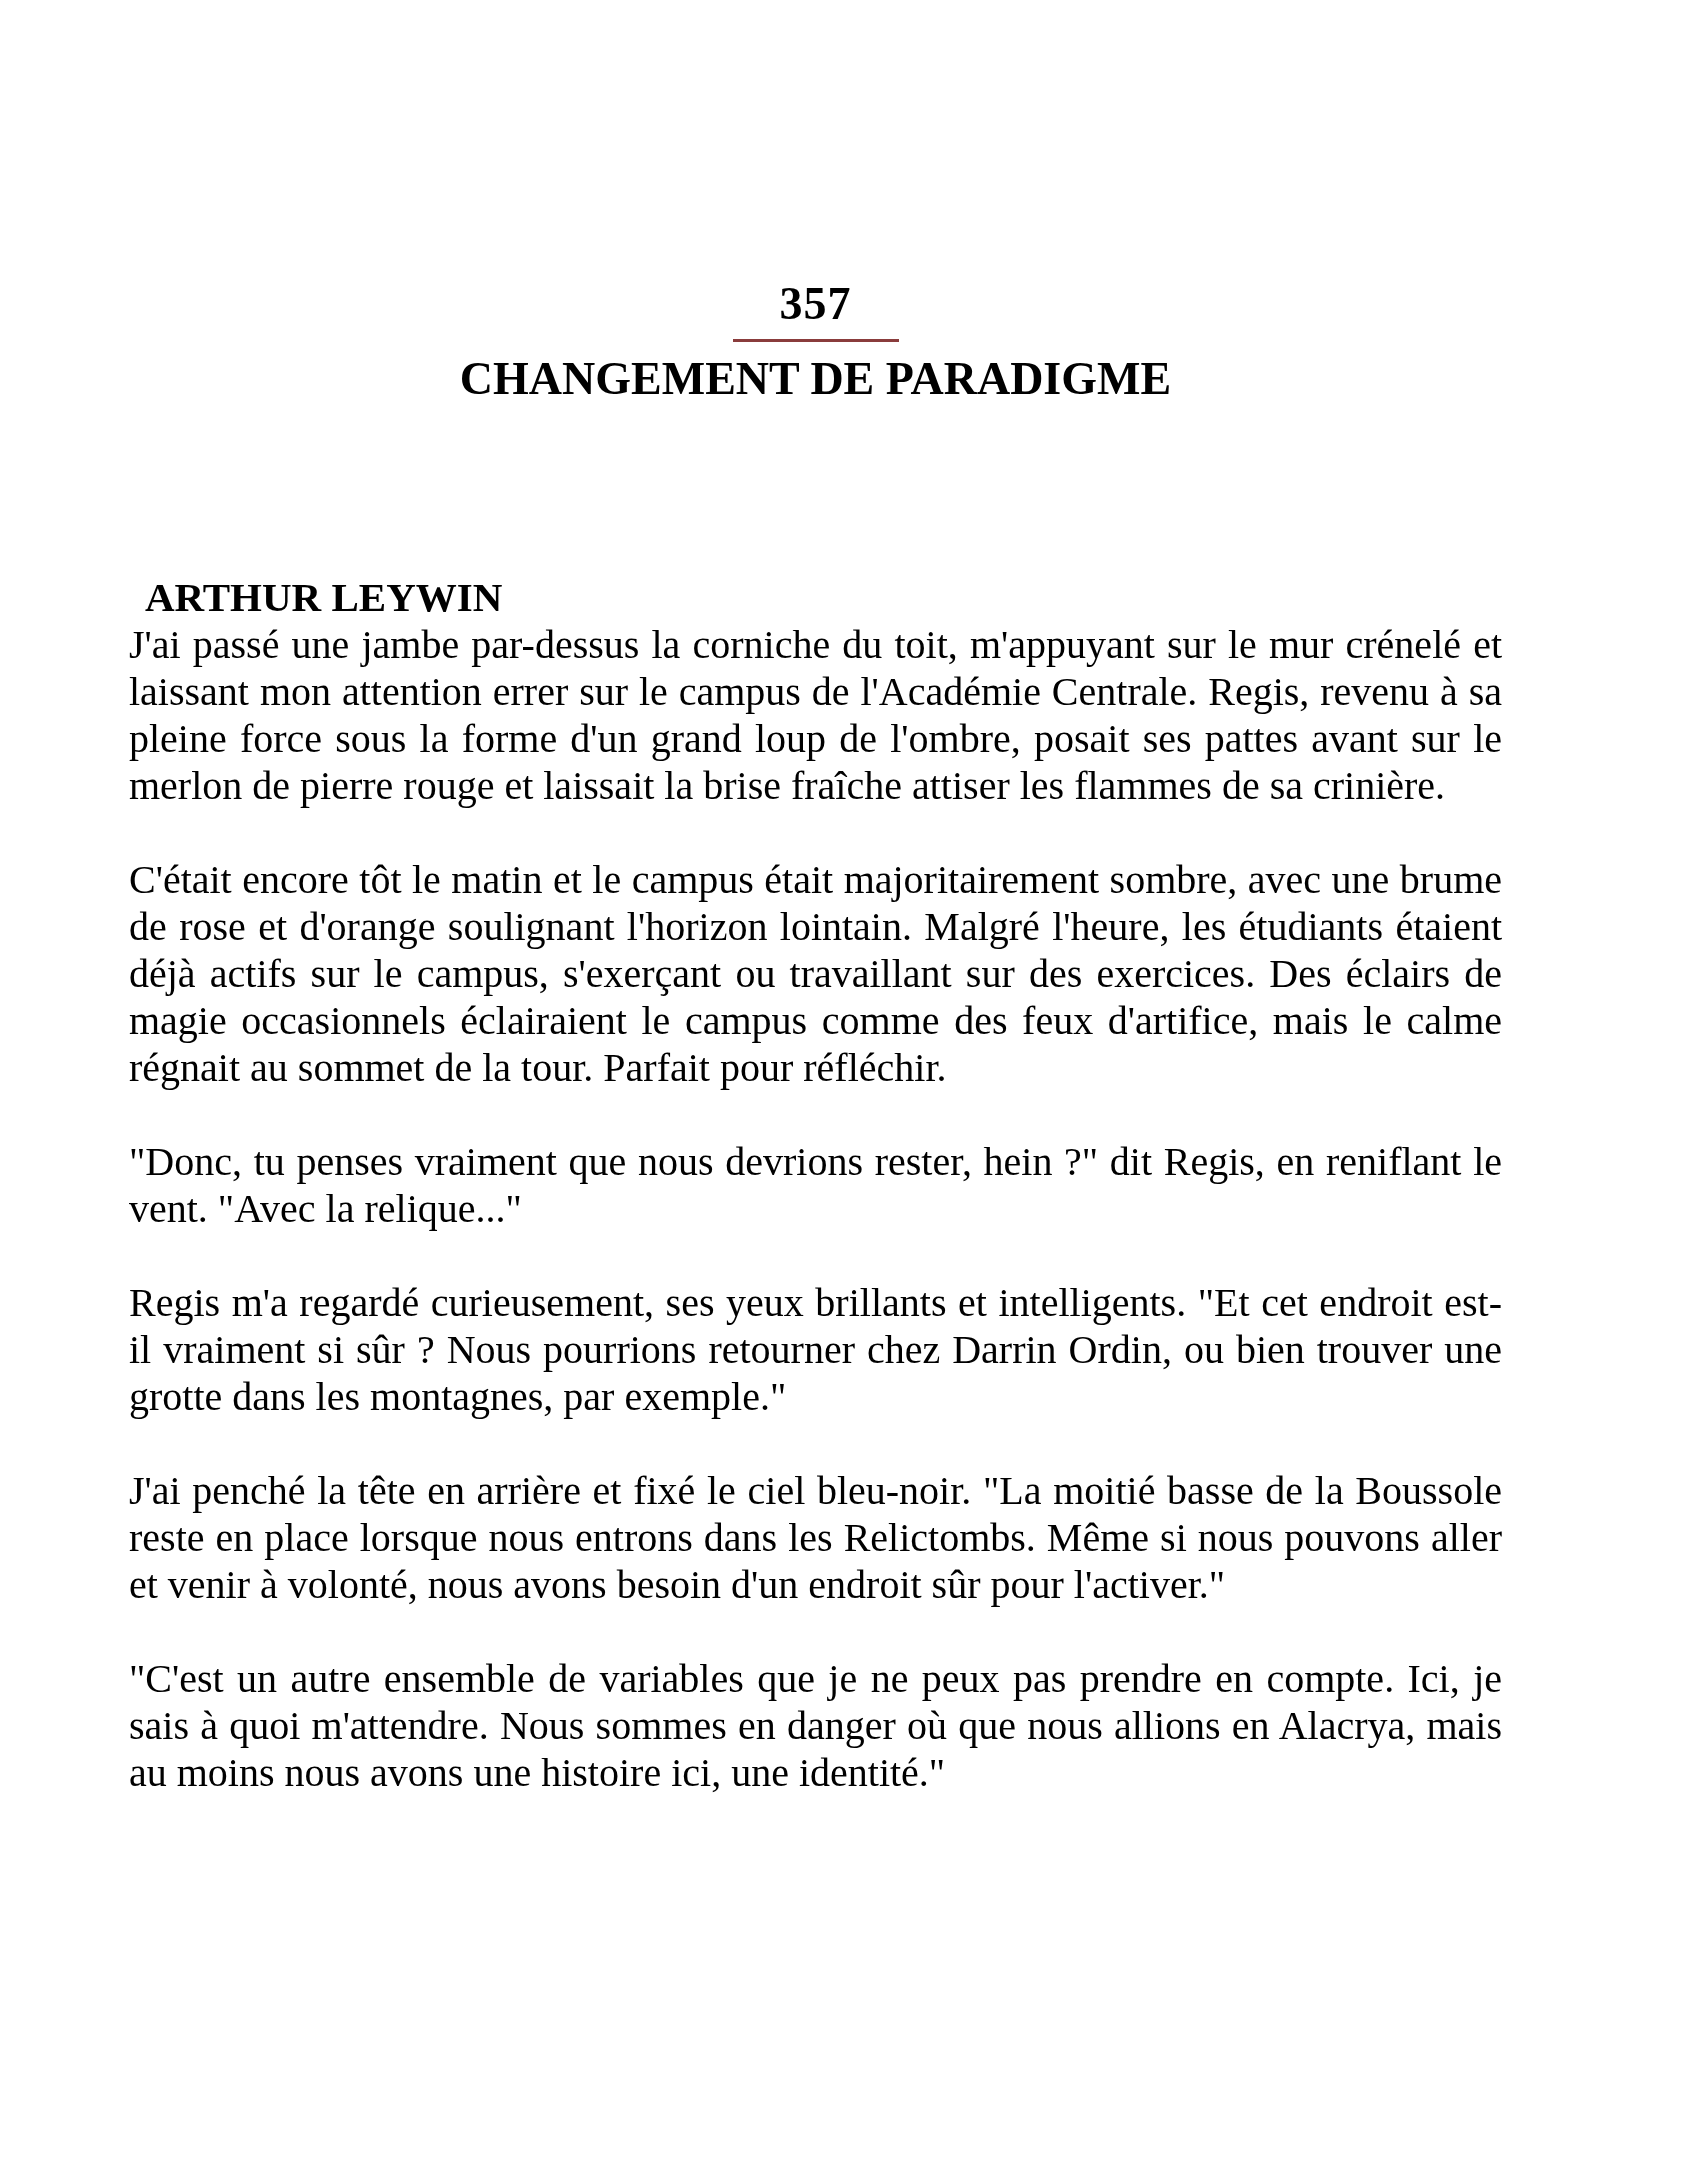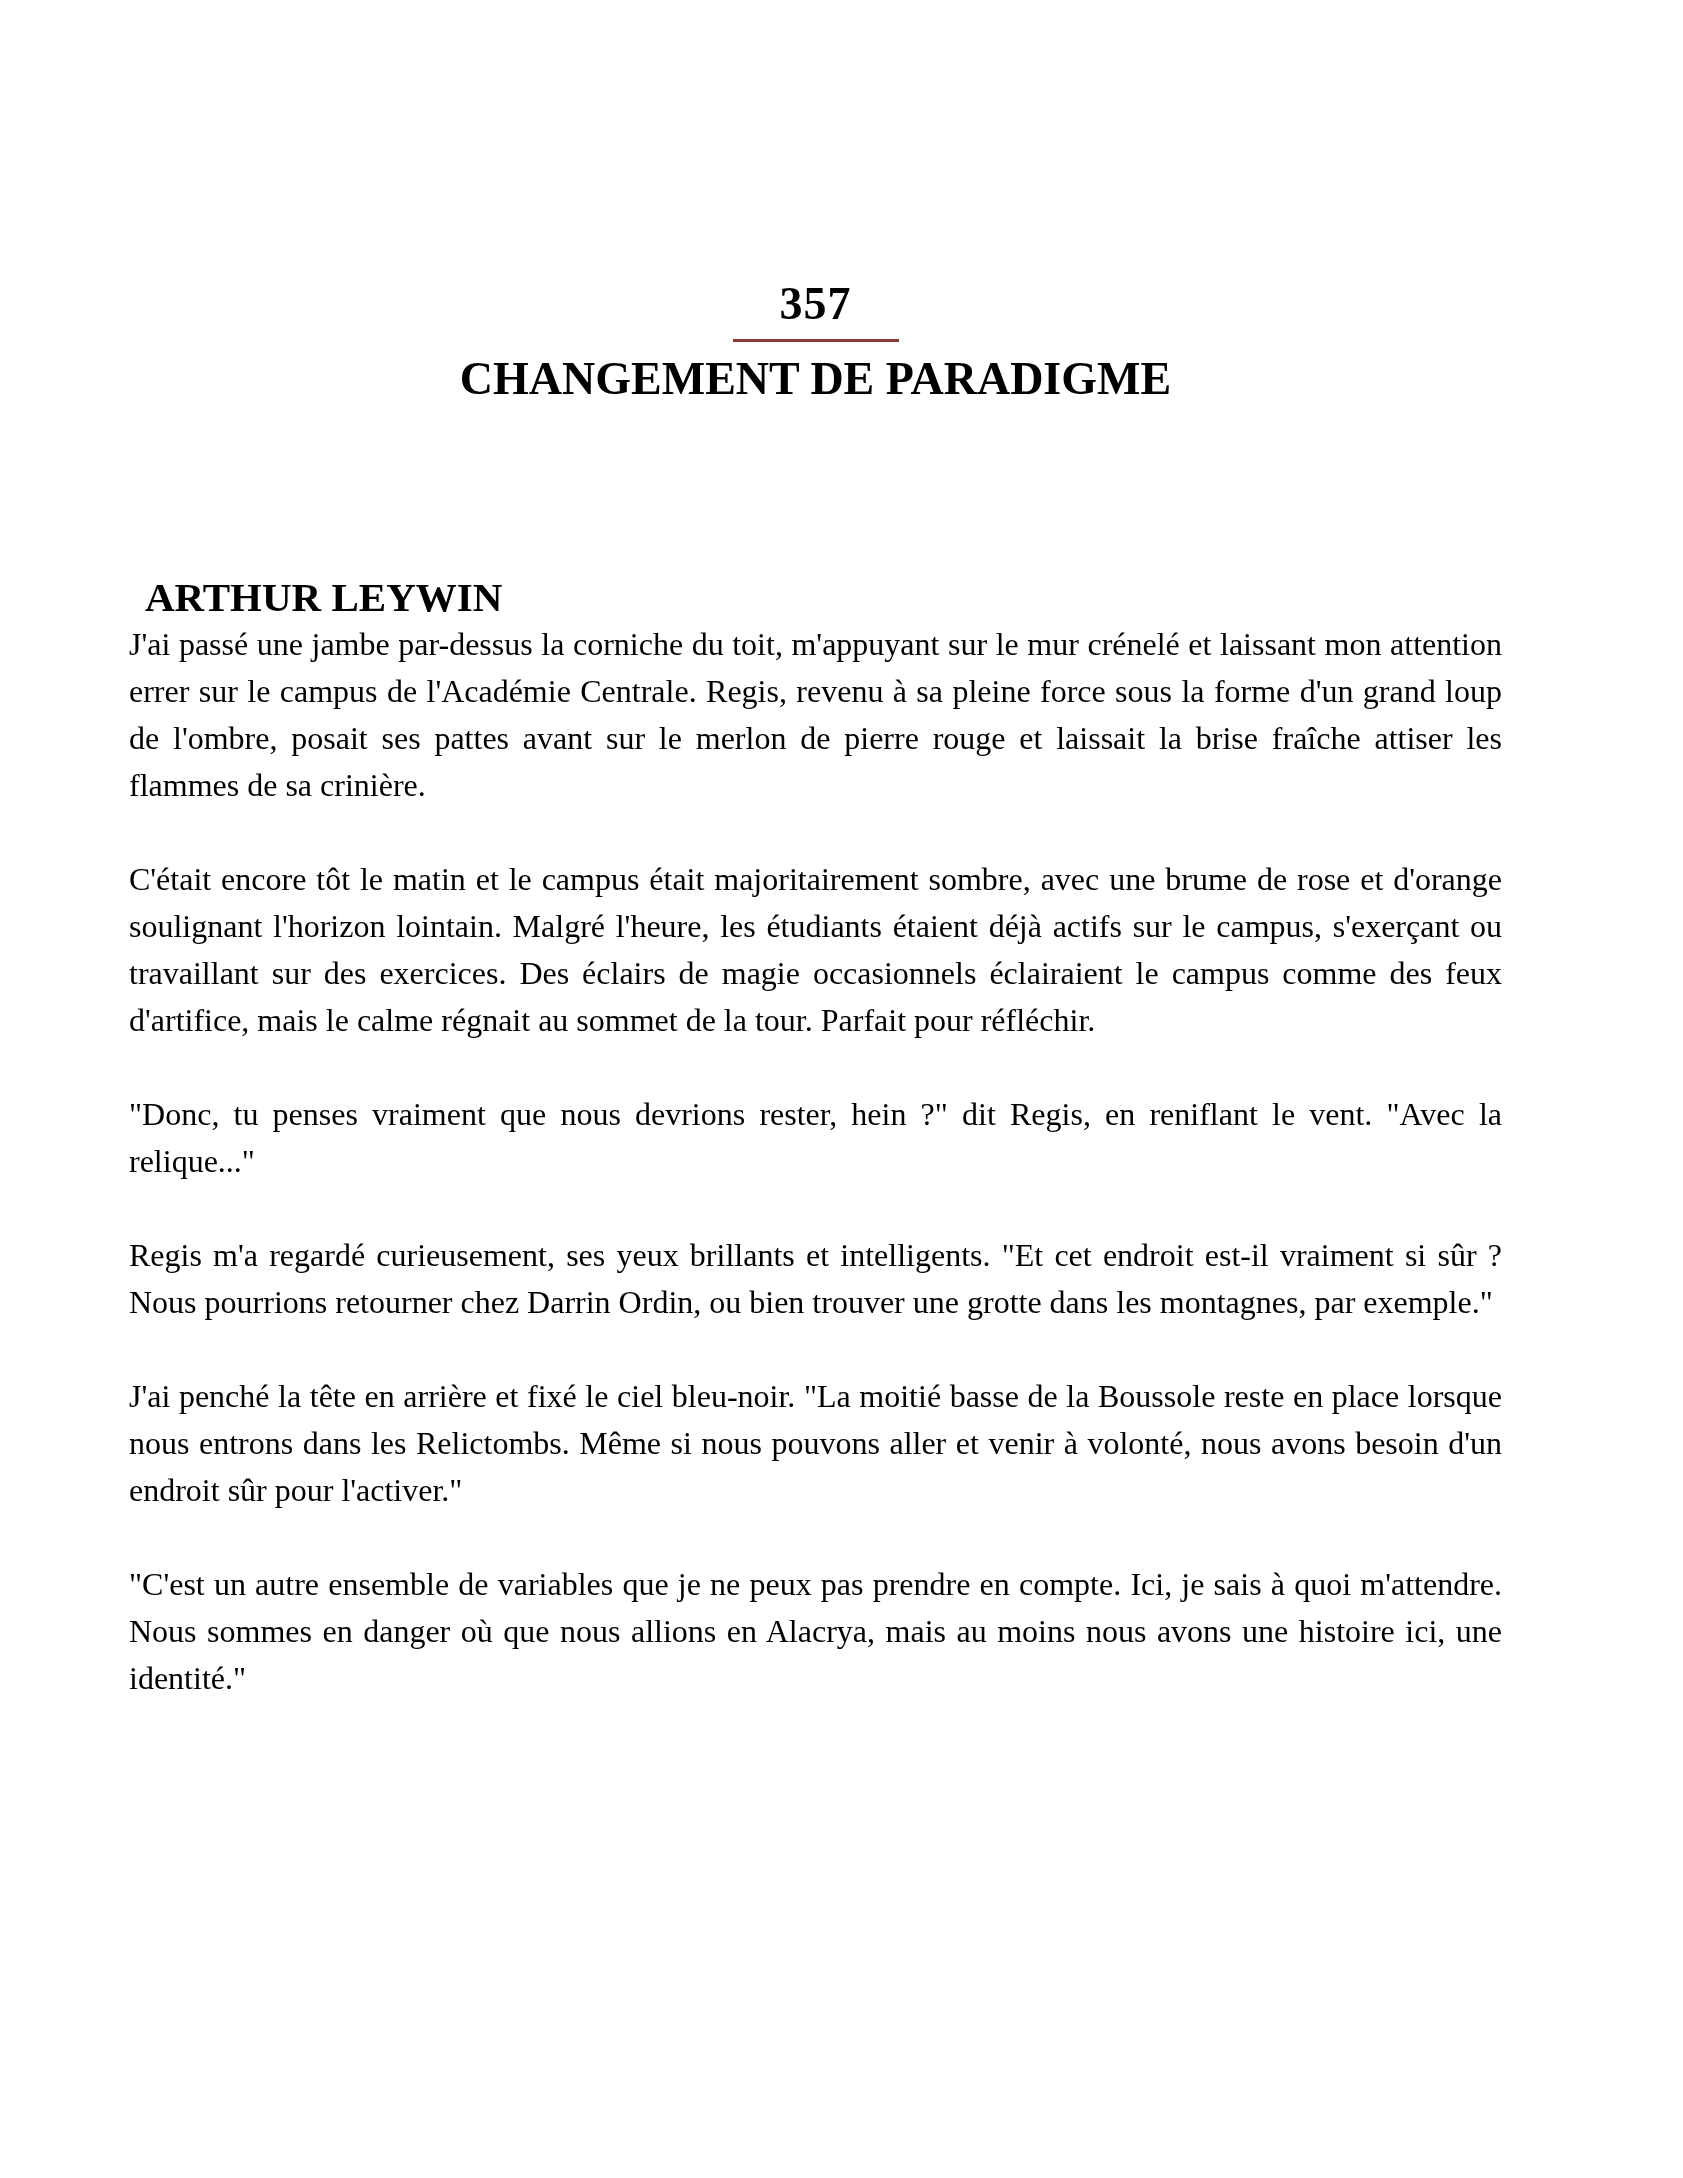--- a/index.html
+++ b/index.html
@@ -44,21 +44,21 @@
   }
   .section-header {
     margin: 170px 0 0 16px;
     font-size: 41px;
     font-weight: bold;
     line-height: 47px;
     text-align: left;
   }
   .body-text p {
     margin: 0 0 47px 0;
-    font-size: 32px;
+    font-size: 40px;
     line-height: 47px;
     text-align: justify;
   }
   .body-text p:last-child {
     margin-bottom: 0;
   }
 </style>
 </head>
 <body>
 

